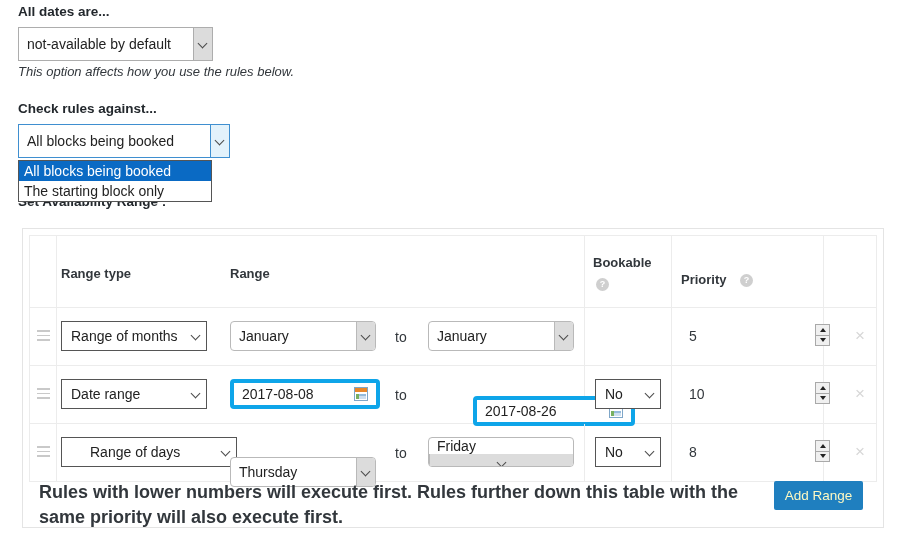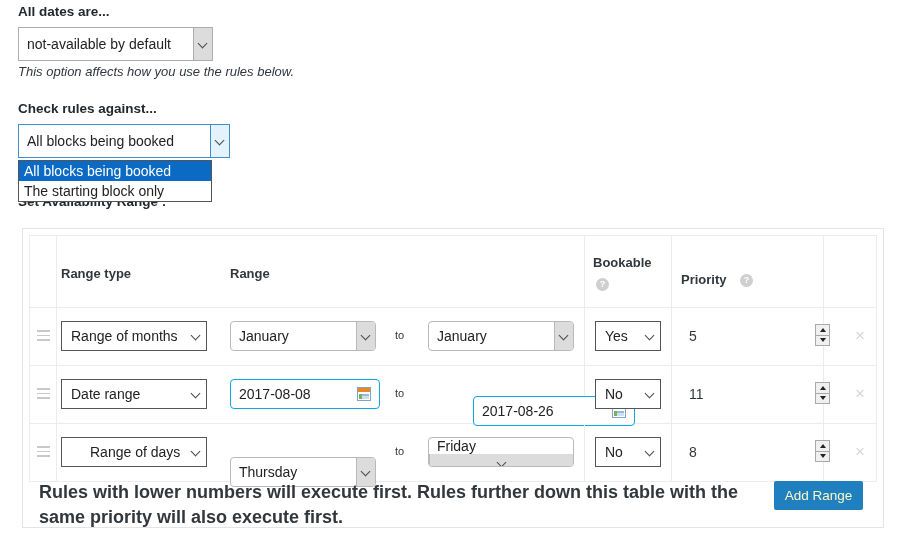--- a/index.html
+++ b/index.html
@@ -275,21 +275,21 @@
     background: #dcdcdc;
     display: flex;
     align-items: center;
     justify-content: center;
   }
 
   
   .date-input {
     position: absolute;
     box-sizing: border-box;
-    border: 1px solid #0ea5e9;
+    border: 4px solid #0ea5e9;
     border-radius: 4px;
     background: #ffffff;
     height: 30px;
     display: flex;
     align-items: center;
     font-size: 14px;
     color: #222;
     padding: 0 8px;
   }
   .date-input .dtxt { flex: 1 1 auto; white-space: nowrap; }
@@ -316,21 +316,21 @@
     width: 10px; height: 5px;
     background:
       linear-gradient(to right, #6aa84f 33%, transparent 33%) ,
       linear-gradient(to bottom, #8ab4d8 50%, #c9dcef 50%);
     background-blend-mode: normal;
     opacity: .9;
   }
 
   .to-word {
     position: absolute;
-    font-size: 11px;
+    font-size: 14px;
     color: #32373c;
   }
   .prio-val {
     position: absolute;
     font-size: 14px;
     color: #32373c;
   }
 
   
   .spinner {
@@ -485,24 +485,20 @@
 
     <div class="to-word" style="left:365px; top:21px;">to</div>
 
     <div class="sel-round" style="left:398px; top:13px; width:146px;">
       <span class="txt">January</span>
       <span class="btn">
         <span class="chev"></span>
       </span>
     </div>
 
-    <div class="sel-boxed" style="left:565px; top:13px; width:66px;">
-      <span class="txt">Yes</span>
-      <span class="chev"></span>
-    </div>
 
     <div class="prio-val" style="left:659px; top:20px;">5</div>
 
     <div class="spinner" style="left:785px; top:16px;">
       <div class="half up"></div>
       <div class="half down"></div>
     </div>
 
     <div class="x-remove" style="left:822px; top:20px;">×</div>
   </div>
@@ -534,21 +530,21 @@
     <div class="date-input" style="left:398px; top:30px; width:162px;margin-left:45px;">
       <span class="dtxt">2017-08-26</span>
       <span class="cal-icon"></span>
     </div>
 
     <div class="sel-boxed" style="left:565px; top:13px; width:66px;">
       <span class="txt">No</span>
       <span class="chev"></span>
     </div>
 
-    <div class="prio-val" style="left:659px; top:20px;">11</div>
+    <div class="prio-val" style="left:659px; top:20px;">10</div>
 
     <div class="spinner" style="left:785px; top:16px;">
       <div class="half up"></div>
       <div class="half down"></div>
     </div>
 
     <div class="x-remove" style="left:822px; top:20px;">×</div>
   </div>
 
   <div class="trow">
@@ -556,21 +552,21 @@
     <div class="row-sep" style="left:554px"></div>
     <div class="row-sep" style="left:641px"></div>
     <div class="row-sep" style="left:793px"></div>
 
     <div class="drag-handle">
       <i></i>
         <i></i>
         <i></i>
     </div>
 
-    <div class="sel-boxed" style="left:31px; top:13px; width:146px;padding-left:28px;">
+    <div class="sel-boxed" style="left:31px; top:13px; width:176px;padding-left:28px;">
       <span class="txt">Range of days</span>
       <span class="chev"></span>
     </div>
 
     <div class="sel-round" style="left:200px; top:13px; width:146px;margin-top:20px;">
       <span class="txt">Thursday</span>
       <span class="btn">
         <span class="chev"></span>
       </span>
     </div>

